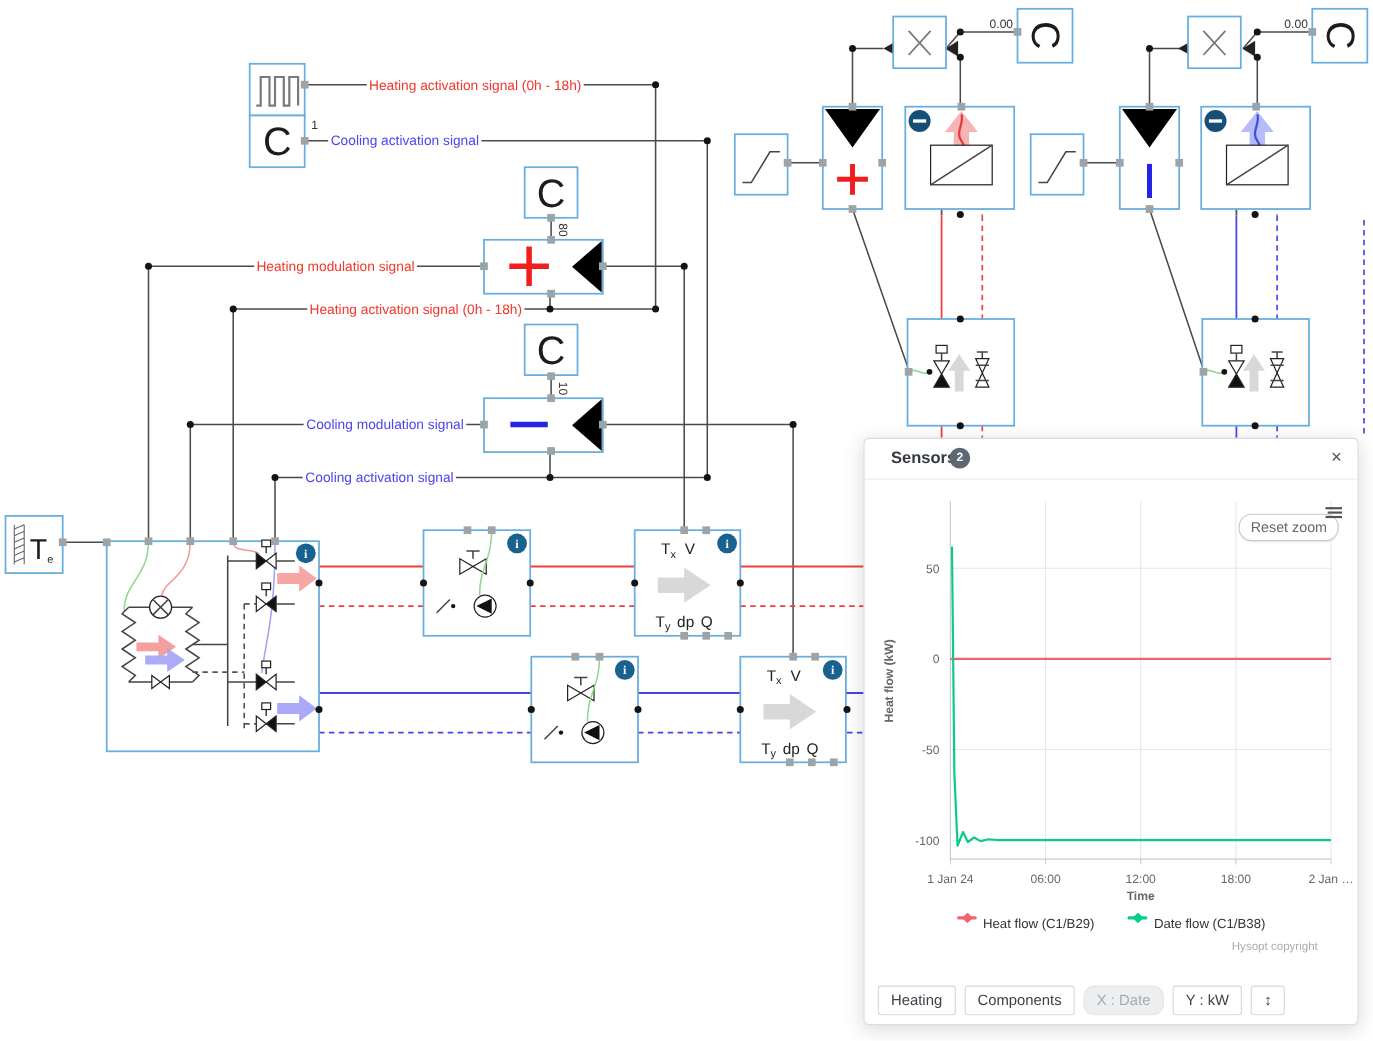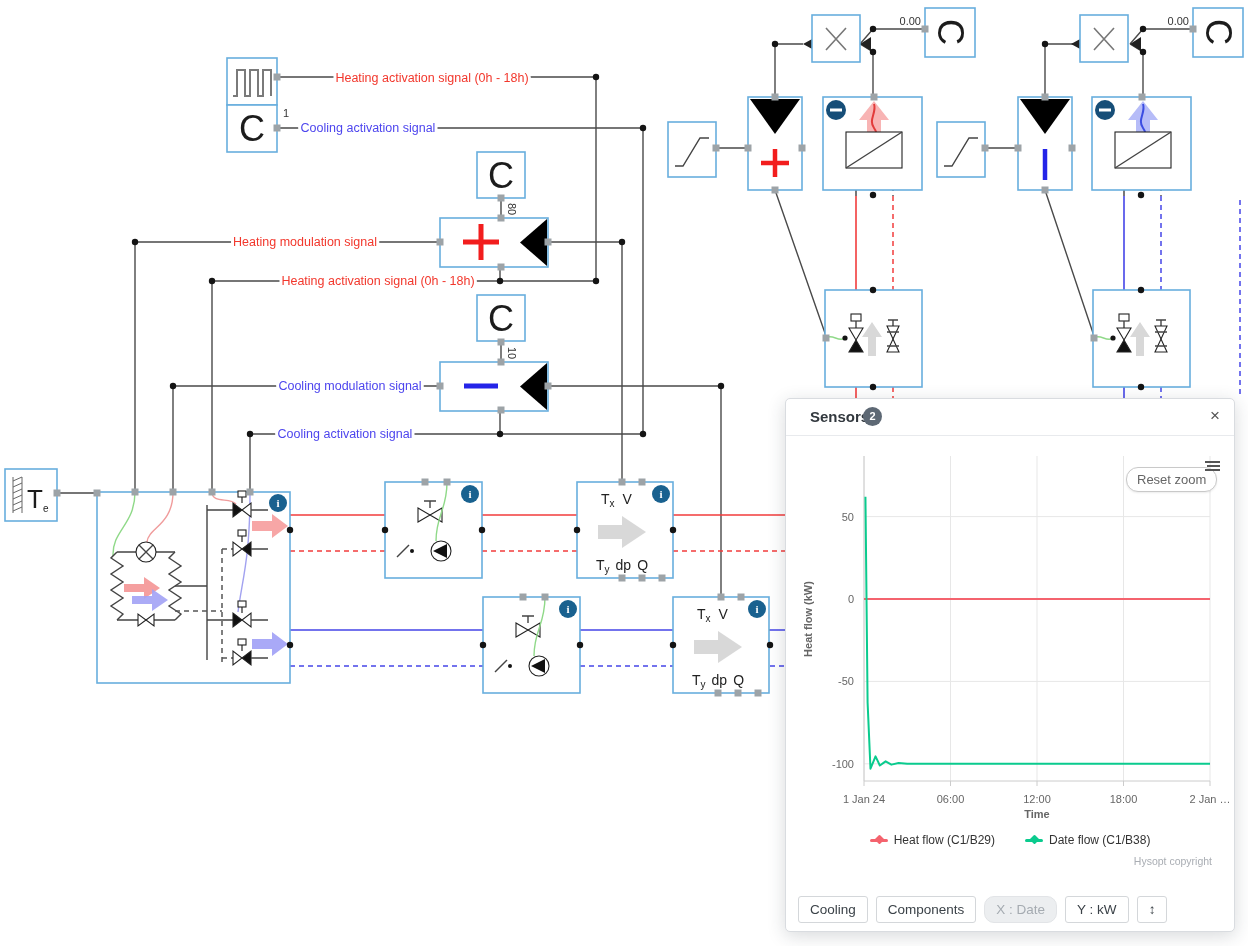--- a/index.html
+++ b/index.html
@@ -46,25 +46,25 @@
   .tickmark{stroke:#cccccc;stroke-width:1}
   .ticktext{font-size:11px;fill:#666}
   .axtitle{font-size:11px;fill:#666;font-weight:bold}
   .series{fill:none;stroke-width:2;stroke-linejoin:round}
   .reset-zoom{position:absolute;left:340px;top:68px;background:#fff;border:1px solid #c9c9c9;
     border-radius:12px;color:#666;font-size:13px;padding:4px 10px;font-family:inherit;box-shadow:0 1px 2px rgba(0,0,0,.08);}
   .ctx-icon{position:absolute;right:14px;top:62px;width:15px;height:13px;cursor:pointer;}
   .ctx-icon span{display:block;height:2px;background:#555;margin-bottom:2px;}
   .ctx-icon span:nth-child(2){margin-left:2px}
   .legend{position:absolute;left:0;top:434px;width:448px;display:flex;justify-content:center;gap:30px;}
-  .legend-item{display:flex;align-items:center;gap:6px;font-size:12px;color:#333;cursor:pointer;}
+  .legend-item{display:flex;align-items:flex-start;gap:6px;font-size:12px;color:#333;cursor:pointer;}
   .legend-marker{width:18px;height:3px;border-radius:2px;position:relative;background:var(--c);}
   .legend-marker::after{content:"";position:absolute;left:6px;top:-2.5px;width:7px;height:7px;
     transform:rotate(45deg);background:var(--c);border-radius:1px;}
-  .copyright{position:absolute;right:22px;top:456px;font-size:10.5px;color:#a9adb3;}
+  .copyright{position:absolute;right:36px;top:456px;font-size:10.5px;color:#a9adb3;}
   .footer{position:absolute;left:12px;top:497px;display:flex;gap:8px;}
   .fbtn{background:#fff;border:1px solid #d4d7da;border-radius:3px;color:#3b4248;font-size:13.5px;
     padding:5px 11px;font-family:inherit;cursor:pointer;}
   .fbtn.disabled{background:#eceef0;color:#a5abb1;border-color:#e2e4e7;cursor:default;border-radius:10px;}
 </style>
 </head>
 <body>
 
 <div id="stage">
 <svg id="diagram" width="1248" height="946" viewBox="0 0 1248 946">
@@ -512,20 +512,20 @@
       <span>Heat flow (C1/B29)</span>
     </div>
     <div class="legend-item">
       <span class="legend-marker" style="--c: #0acb8e;"></span>
       <span>Date flow (C1/B38)</span>
     </div>
   </div>
   <div class="copyright">Hysopt copyright</div>
 
   <div class="footer">
-    <button class="fbtn">Cooling</button>
+    <button class="fbtn">Heating</button>
     <button class="fbtn">Components</button>
     <button class="fbtn disabled">X : Date</button>
     <button class="fbtn">Y : kW</button>
     <button class="fbtn">↕</button>
   </div>
 </div>
 </div>
 
 </body></html>

